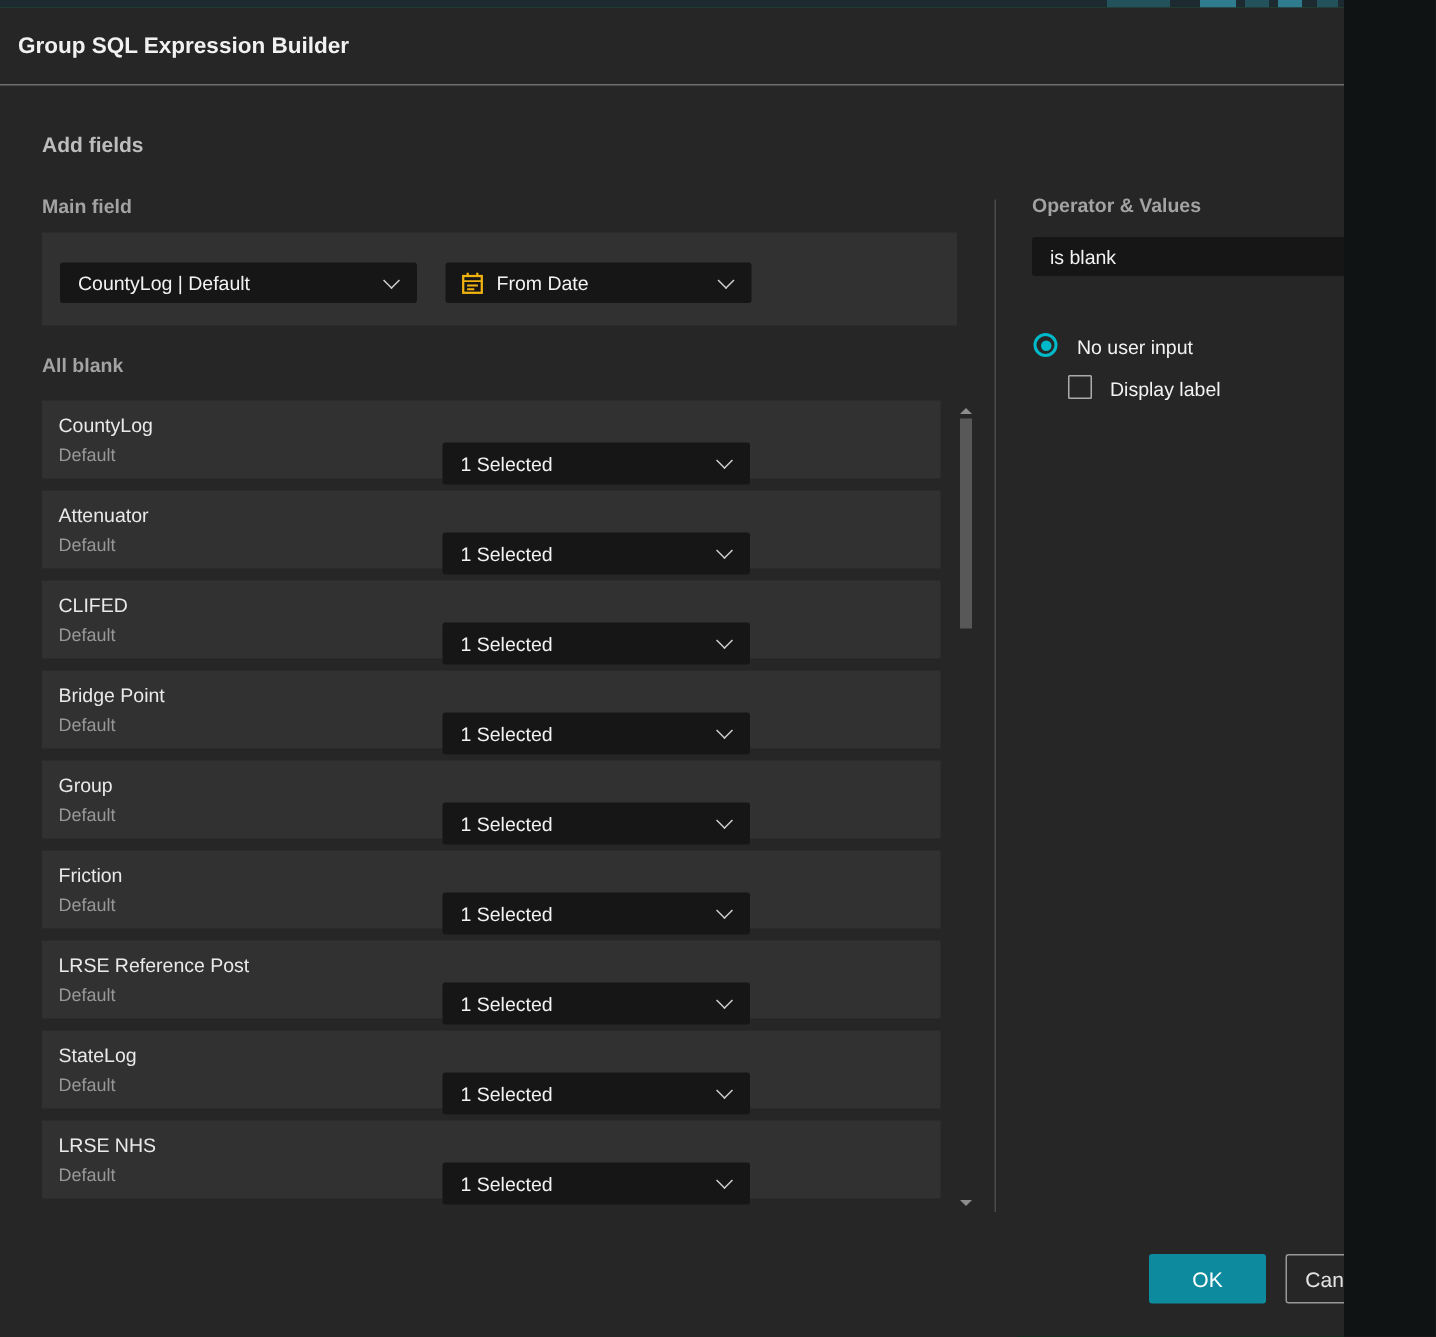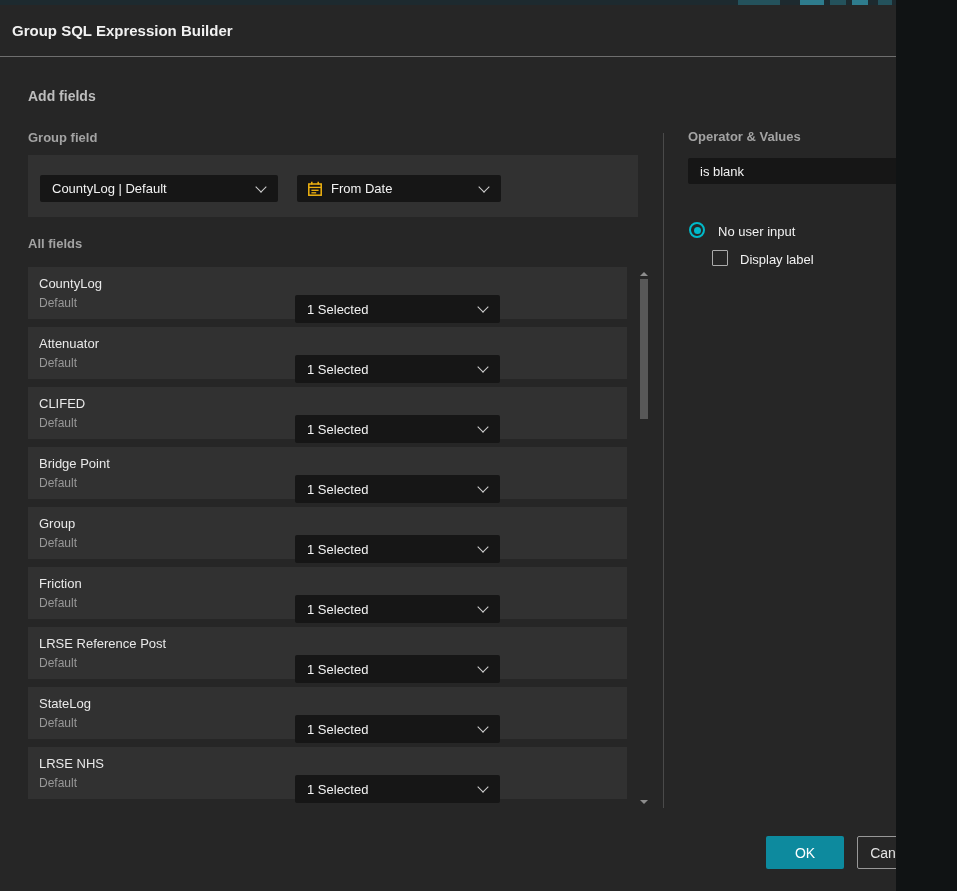--- a/index.html
+++ b/index.html
@@ -73,42 +73,42 @@
       <div class="close-btn">
         <svg width="18" height="18" viewBox="0 0 18 18">
           <line x1="2" y1="2" x2="16" y2="16" stroke="#9c9c9c" stroke-width="1.4"></line>
           <line x1="16" y1="2" x2="2" y2="16" stroke="#9c9c9c" stroke-width="1.4"></line>
         </svg>
       </div>
     </div>
 
     <div class="sec-title" style="left:28px;top:83px;">Add fields</div>
 
-    <div class="sub-label" style="left:28px;top:125px;">Group field</div>
+    <div class="sub-label" style="left:28px;top:125px;">Main field</div>
 
     <div class="panel" style="left:28px;top:150px;width:610px;height:62px;">
       <div class="dd" style="left:269px;top:20px;width:204px;height:27px;">
         <svg class="cal-icon" viewBox="0 0 16 16">
           <rect x="1.8" y="3" width="12.4" height="11.2" fill="none" stroke="#f0b310" stroke-width="1.5"></rect>
           <line x1="1.8" y1="6.4" x2="14.2" y2="6.4" stroke="#f0b310" stroke-width="1.3"></line>
           <line x1="4.8" y1="0.8" x2="4.8" y2="3.4" stroke="#f0b310" stroke-width="1.5"></line>
           <line x1="11.2" y1="0.8" x2="11.2" y2="3.4" stroke="#f0b310" stroke-width="1.5"></line>
           <line x1="4.4" y1="9.3" x2="11.6" y2="9.3" stroke="#f0b310" stroke-width="1.3"></line>
           <line x1="4.4" y1="11.8" x2="9.2" y2="11.8" stroke="#f0b310" stroke-width="1.3"></line>
         </svg>
         <span class="dd-text with-icon">From Date</span>
         <span class="chev"></span>
       </div>
       <div class="dd" style="left:12px;top:20px;width:238px;height:27px;">
         <span class="dd-text">CountyLog | Default</span>
         <span class="chev"></span>
       </div>
     </div>
 
-    <div class="sub-label" style="left:28px;top:231px;">All fields</div>
+    <div class="sub-label" style="left:28px;top:231px;">All blank</div>
 
     <div class="list">
         <div class="field-row">
           <div class="fr-name">CountyLog</div>
           <div class="fr-sub">Default</div>
           <div class="dd row-dd">
             <span class="dd-text">1 Selected</span>
             <span class="chev"></span>
           </div>
         </div>

